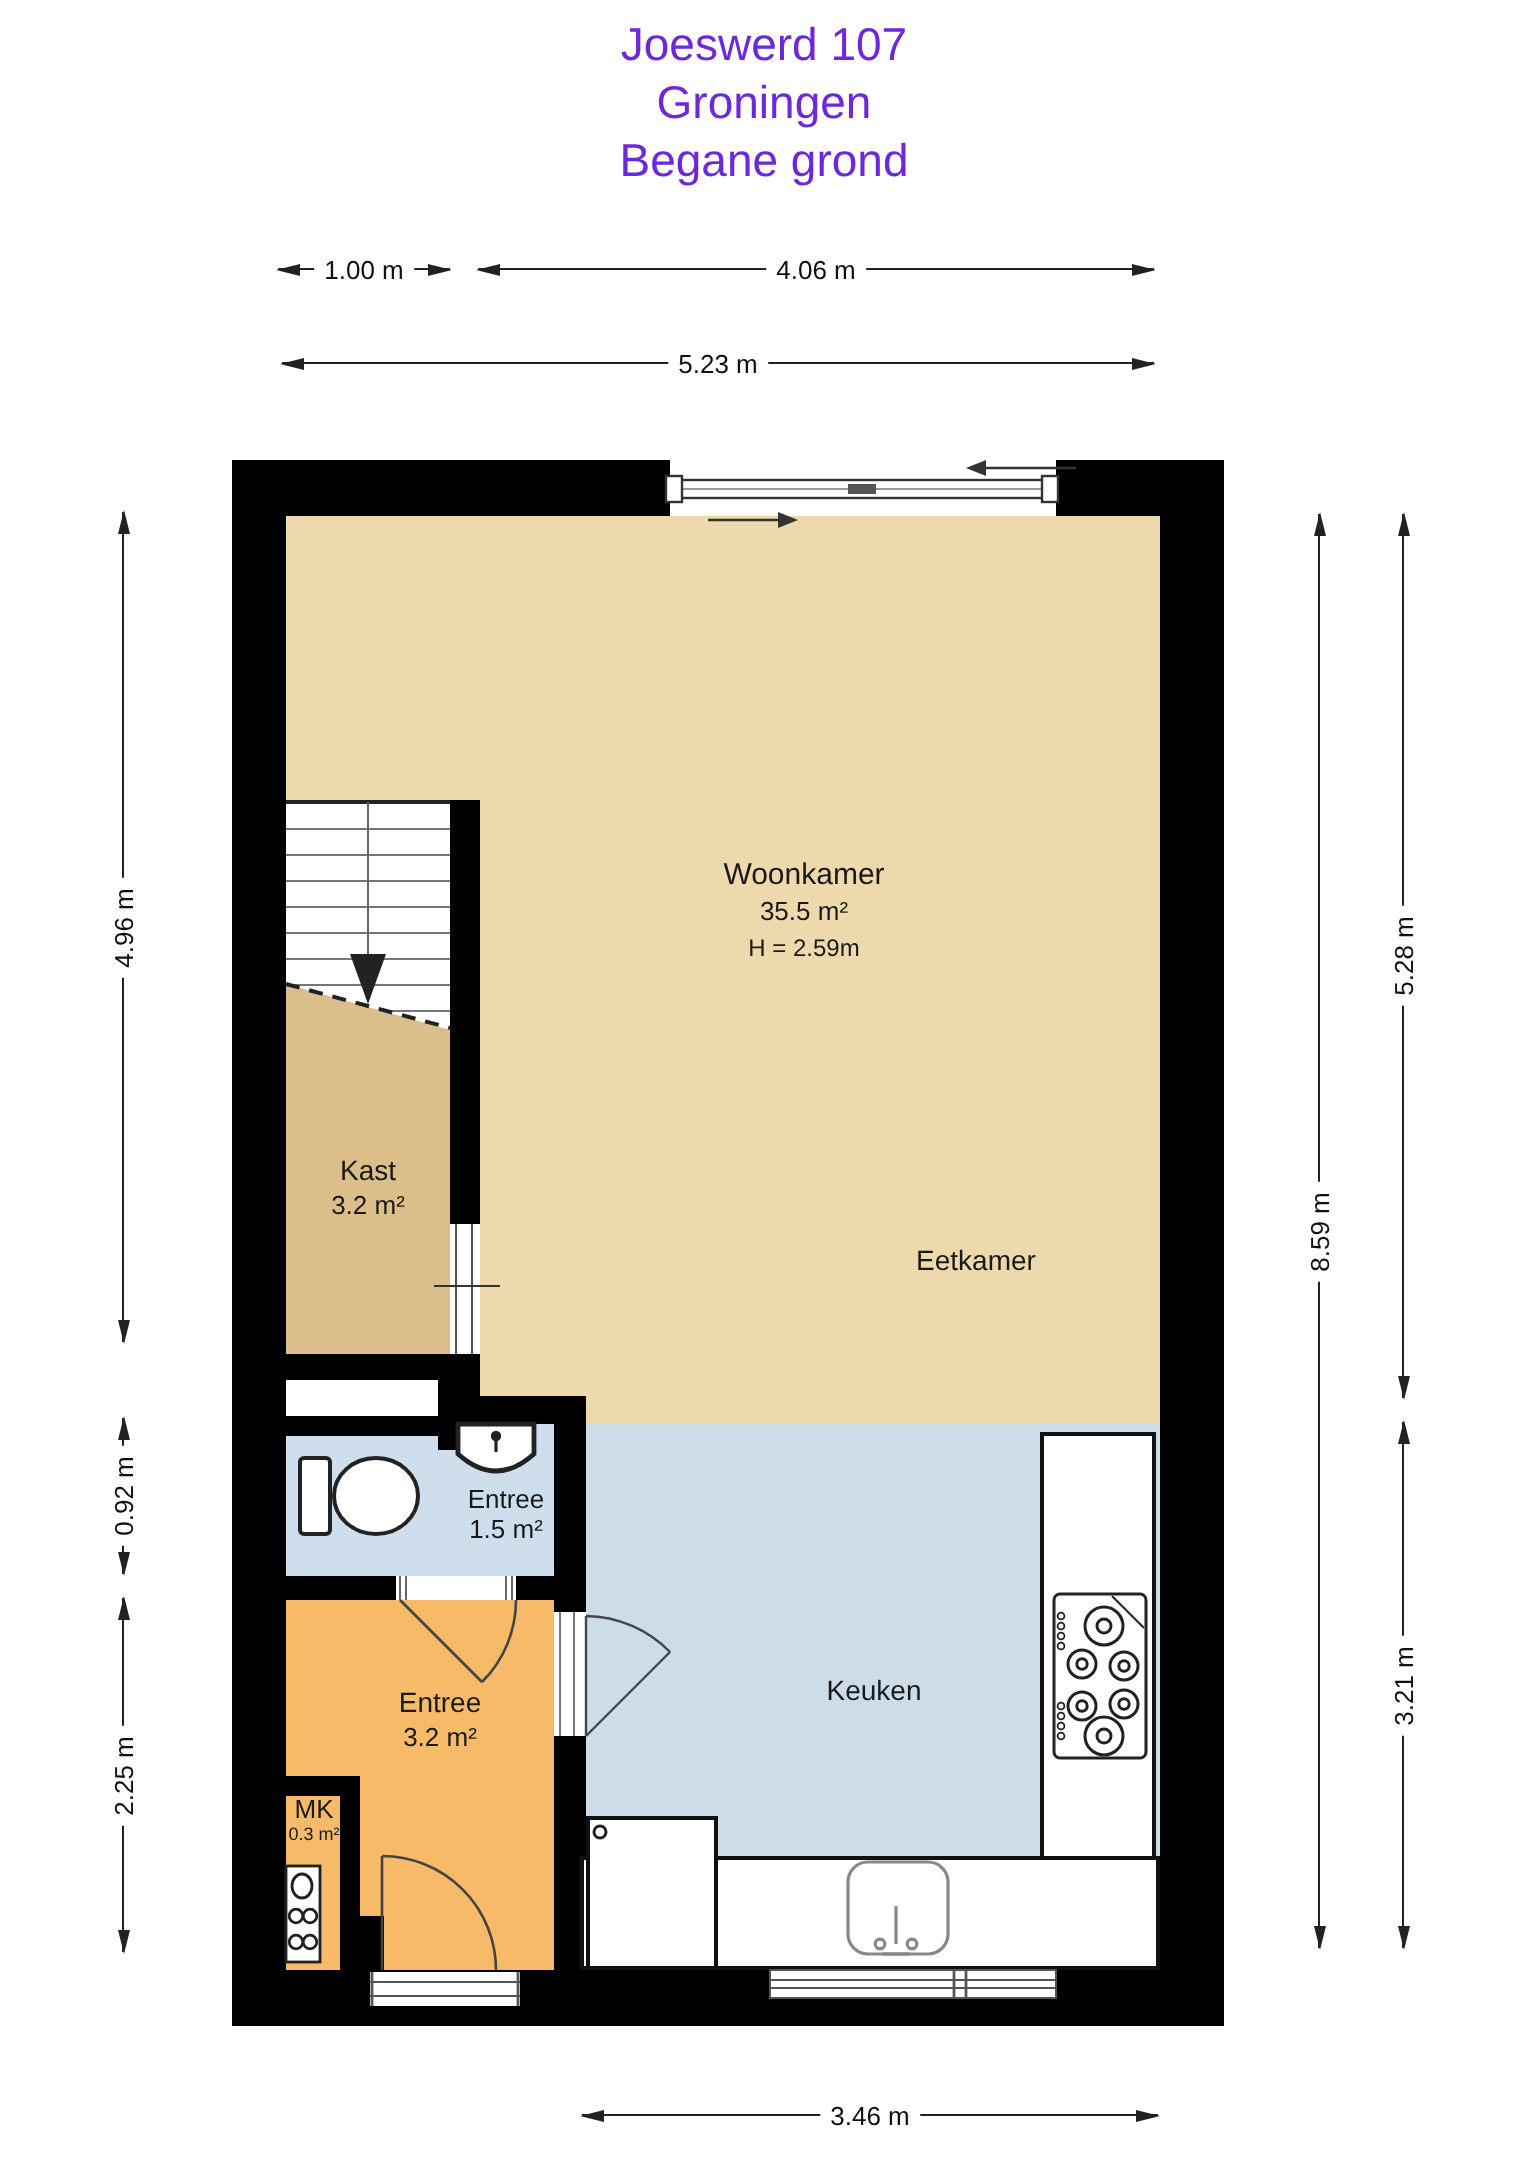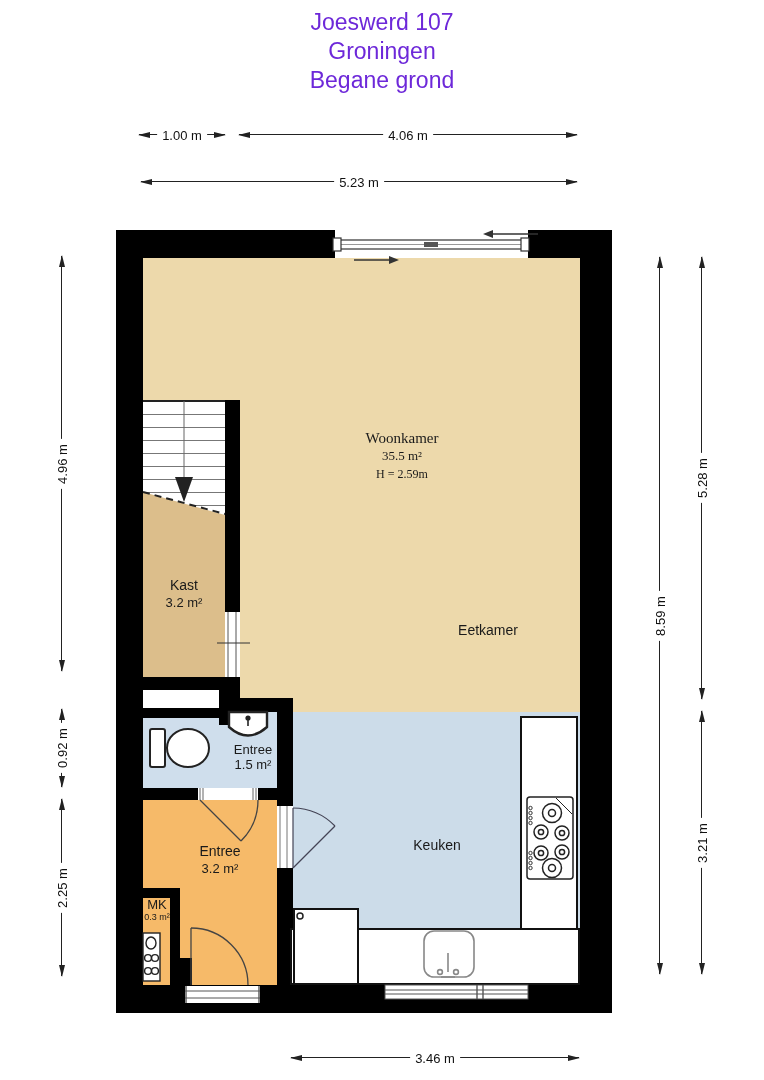--- a/index.html
+++ b/index.html
@@ -213,21 +213,21 @@
 
     <g>
       <rect x="385" y="985" width="143" height="14" fill="#fff" stroke="#555" stroke-width="1"></rect>
       <line x1="385" y1="990" x2="528" y2="990" stroke="#555" stroke-width="1"></line>
       <line x1="385" y1="994" x2="528" y2="994" stroke="#555" stroke-width="1"></line>
       <line x1="477" y1="985" x2="477" y2="999" stroke="#555" stroke-width="1.4"></line>
       <line x1="483" y1="985" x2="483" y2="999" stroke="#555" stroke-width="1.4"></line>
     </g>
   </svg>
 
-  <div class="room-label" style="left:402px;top:456px;font-family:Liberation Serif, serif;">
+  <div class="room-label" style="left:402px;top:456px;">
     <div style="font-size:15px;">Woonkamer</div>
     <div class="sub">35.5 m²</div>
     <div class="sub2">H = 2.59m</div>
   </div>
   <div class="room-label" style="left:488px;top:630px;">
     <div>Eetkamer</div>
   </div>
   <div class="room-label" style="left:184px;top:594px;">
     <div>Kast</div>
     <div class="sub">3.2 m²</div>

